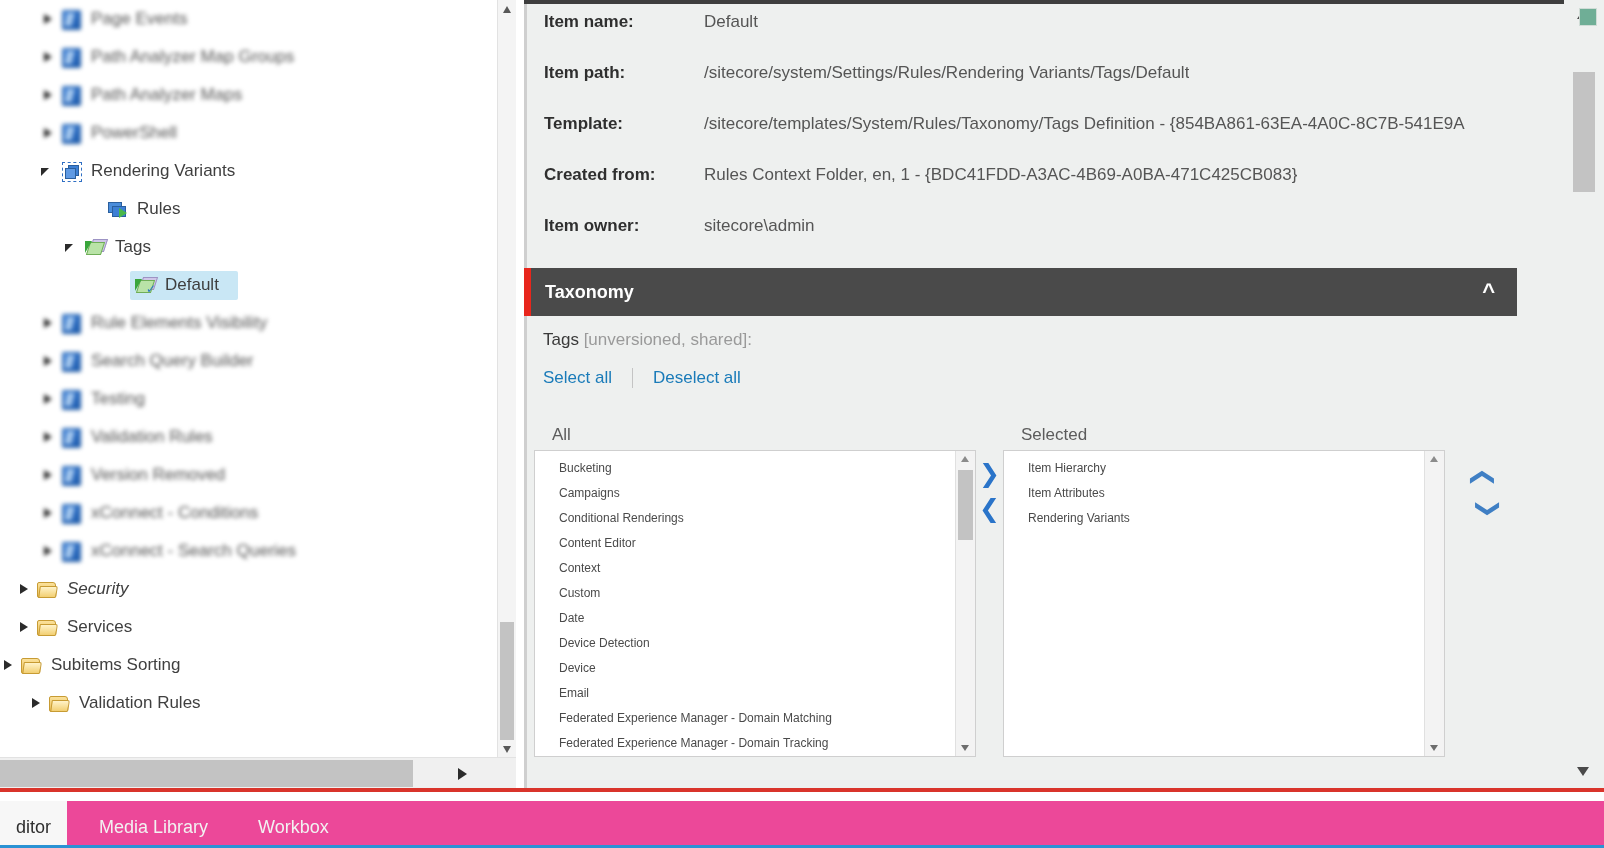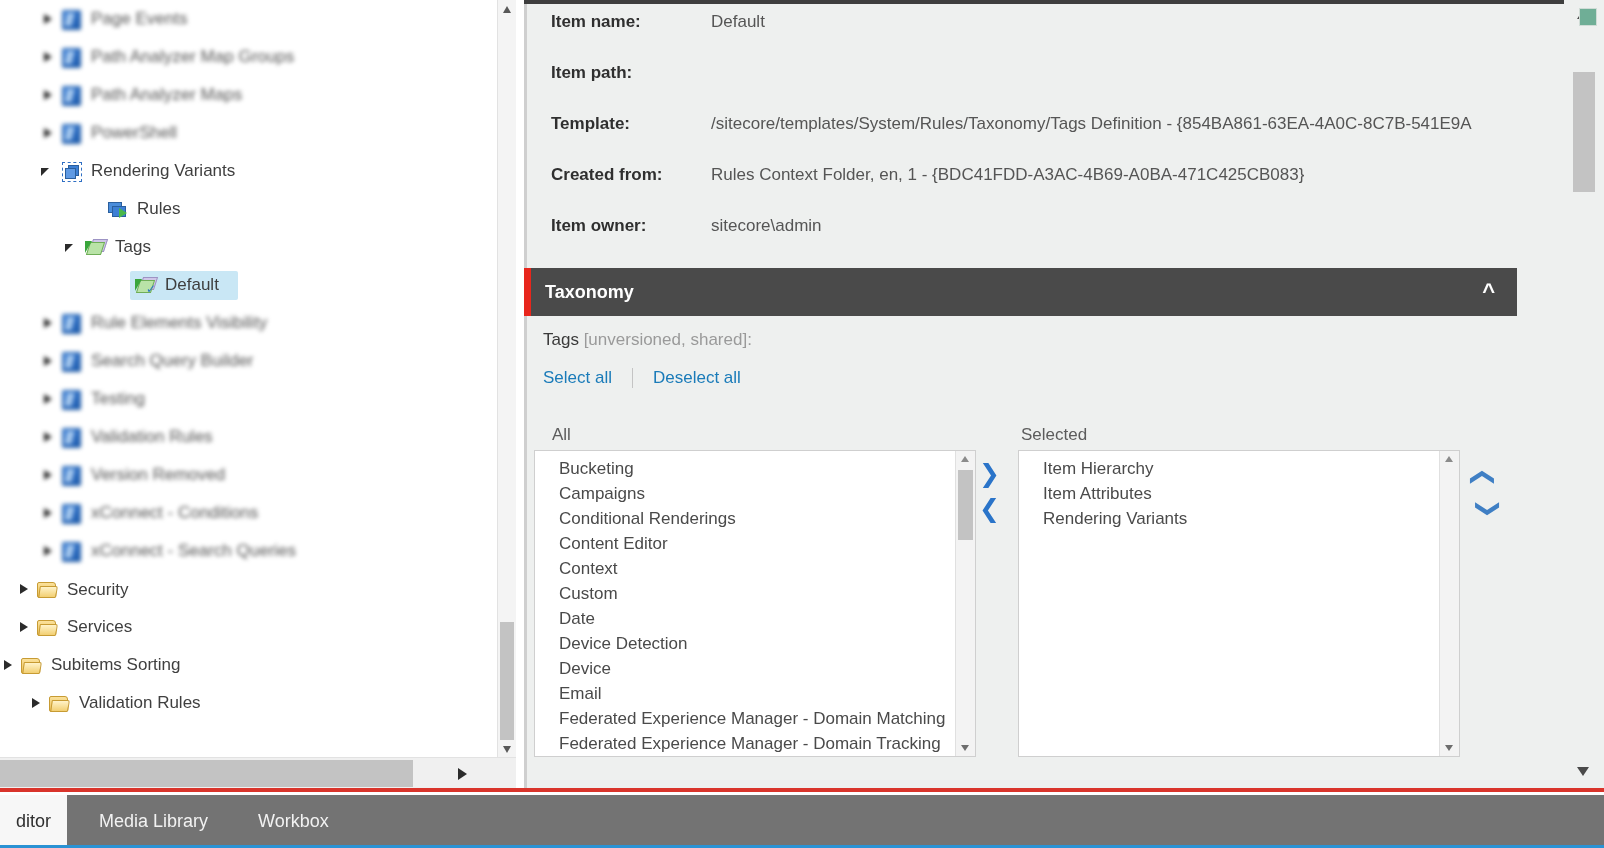--- a/index.html
+++ b/index.html
@@ -92,21 +92,21 @@
   .arr-rt{position:absolute;left:13px;top:10px;width:0;height:0;
     border-left:9px solid #2b2b2b;border-top:6px solid transparent;border-bottom:6px solid transparent;}
 
   
   .detail{
     position:absolute;left:524px;top:0;width:1080px;height:790px;background:#eef0ef;overflow:hidden;
   }
   .detail:before{content:"";position:absolute;left:0;top:0;width:3px;height:790px;background:#cfcfcf;}
   .detail-top{position:absolute;left:0;top:0;width:1080px;height:4px;background:#3e3e3e;}
 
-  .fields{position:absolute;left:20px;top:6px;width:1000px;margin-left:7px;}
+  .fields{position:absolute;left:20px;top:6px;width:1000px;}
   .frow{display:flex;align-items:flex-start;height:51px;font-size:17px;}
   .flabel{width:160px;flex:0 0 160px;color:#2f2f2f;font-weight:600;padding-top:6px;}
   .fvalue{color:#555;padding-top:6px;white-space:nowrap;overflow:hidden;max-width:795px;}
 
   .sect-head{
     position:absolute;left:0;top:268px;width:993px;height:48px;background:#4a4a4a;
     display:flex;align-items:center;
   }
   .sect-head .accent{position:absolute;left:0;top:0;width:7px;height:48px;background:#e8261c;}
   .sect-head .t{margin-left:21px;color:#ffffff;font-size:18px;font-weight:bold;}
@@ -123,23 +123,23 @@
 
   .listcaps{position:absolute;left:19px;top:95px;width:1040px;height:22px;}
   .cap{position:absolute;font-size:17px;color:#5c5c5c;}
   .cap.all{left:9px;}
   .cap.selected{left:478px;}
 
   .listbox{
     position:absolute;top:120px;background:#ffffff;border:1px solid #cfcfcf;overflow:hidden;
   }
   .listbox.all{left:10px;width:440px;height:305px;}
-  .listbox.selected{left:494px;width:440px;height:305px;}
+  .listbox.selected{left:479px;width:440px;height:305px;}
   .opt{
-    height:25px;line-height:25px;padding-left:24px;font-size:17px;color:#4a4a4a;white-space:nowrap;
+    height:25px;line-height:25px;padding-left:24px;font-size:12px;color:#4a4a4a;white-space:nowrap;
   }
   .listbox .inner{position:absolute;left:0;top:5px;width:400px;}
 
   .lb-scroll{position:absolute;right:0;top:0;width:19px;height:100%;background:#f3f3f3;border-left:1px solid #e0e0e0;}
   .lb-scroll .sb-up{position:absolute;top:0;left:0;width:19px;height:17px;}
   .lb-scroll .sb-dn{position:absolute;bottom:0;left:0;width:19px;height:17px;}
   .lb-scroll .sb-thumb{position:absolute;left:2px;width:15px;background:#c3c3c3;}
   .sm-up{position:absolute;left:5px;top:5px;width:0;height:0;
     border-bottom:6px solid #8b8b8b;border-left:4px solid transparent;border-right:4px solid transparent;}
   .sm-dn{position:absolute;left:5px;top:6px;width:0;height:0;
@@ -154,21 +154,21 @@
   .dscroll{position:absolute;right:0;top:0;width:40px;height:790px;background:#eef0ef;}
   .dscroll .th{position:absolute;left:9px;top:72px;width:22px;height:120px;background:#c3c3c3;}
   .dsc-up{position:absolute;left:13px;top:10px;width:0;height:0;
     border-bottom:9px solid #4a4a4a;border-left:6px solid transparent;border-right:6px solid transparent;}
   .dsc-dn{position:absolute;left:13px;bottom:14px;width:0;height:0;
     border-top:9px solid #4a4a4a;border-left:6px solid transparent;border-right:6px solid transparent;}
   .green-ind{position:absolute;right:7px;top:8px;width:16px;height:16px;background:#6fae96;border:1px solid #cfdcd6;}
 
   
   .redline{position:absolute;left:0;bottom:56px;width:1604px;height:4px;background:#d9342b;}
-  .tabbar{position:absolute;left:0;bottom:3px;width:1604px;height:50px;background:#737373;}
+  .tabbar{position:absolute;left:0;bottom:3px;width:1604px;height:44px;background:#ec4899;}
   .tab{
     position:absolute;top:0;height:53px;display:flex;align-items:center;
     color:#f2f2f2;font-size:18px;padding:0 16px;white-space:nowrap;cursor:pointer;
   }
   .tab.active{background:#f7f7f7;color:#2f2f2f;}
   .blueline{position:absolute;left:0;bottom:0;width:1604px;height:3px;background:#2a92d4;}
 </style>
 </head>
 <body>
 
@@ -350,21 +350,21 @@
             <span class="ico">
               <span class="ic-blue"></span>
             </span>
             <span class="lbl">xConnect - Search Queries</span>
           </span>
         </div>
         <div class="node" style="padding-left: 16px;">
           <span class="twisty">
             <span class="tri-right"></span>
           </span>
-          <span class="lblwrap" style="display:flex;align-items:flex-end;">
+          <span class="lblwrap" style="display:flex;align-items:center;font-style:italic;">
             <span class="ico">
               <span class="ic-folder">
                 <span class="bk"></span>
                 <span class="fr"></span>
               </span>
             </span>
             <span class="lbl">Security</span>
           </span>
         </div>
         <div class="node" style="padding-left: 16px;">
@@ -432,20 +432,21 @@
   <div class="detail">
     <div class="detail-top"></div>
 
     <div class="fields" id="field-rows">
         <div class="frow">
           <div class="flabel">Item name:</div>
           <div class="fvalue">Default</div>
         </div>
         <div class="frow">
           <div class="flabel">Item path:</div>
+          <div class="fvalue">/sitecore/system/Settings/Rules/Rendering Variants/Tags/Default</div>
         </div>
         <div class="frow">
           <div class="flabel">Template:</div>
           <div class="fvalue">/sitecore/templates/System/Rules/Taxonomy/Tags Definition - {854BA861-63EA-4A0C-8C7B-541E9A</div>
         </div>
         <div class="frow">
           <div class="flabel">Created from:</div>
           <div class="fvalue">Rules Context Folder, en, 1 - {BDC41FDD-A3AC-4B69-A0BA-471C425CB083}</div>
         </div>
         <div class="frow">

